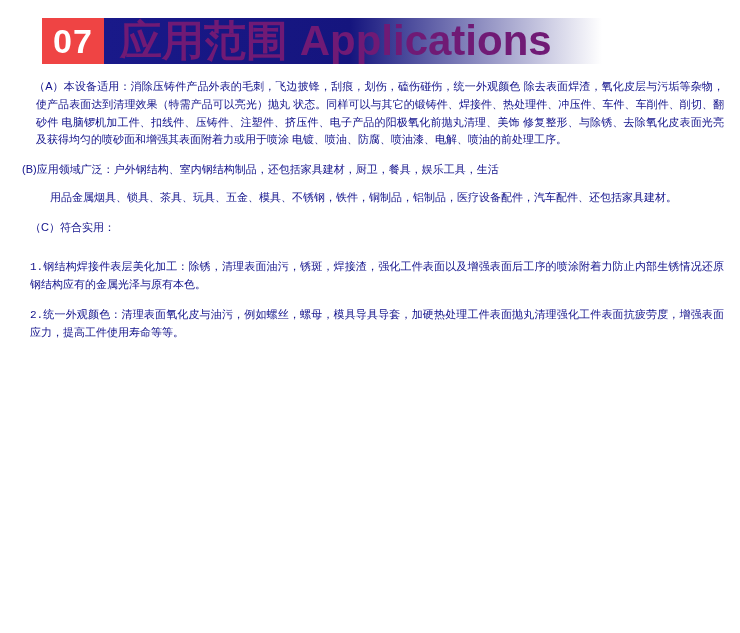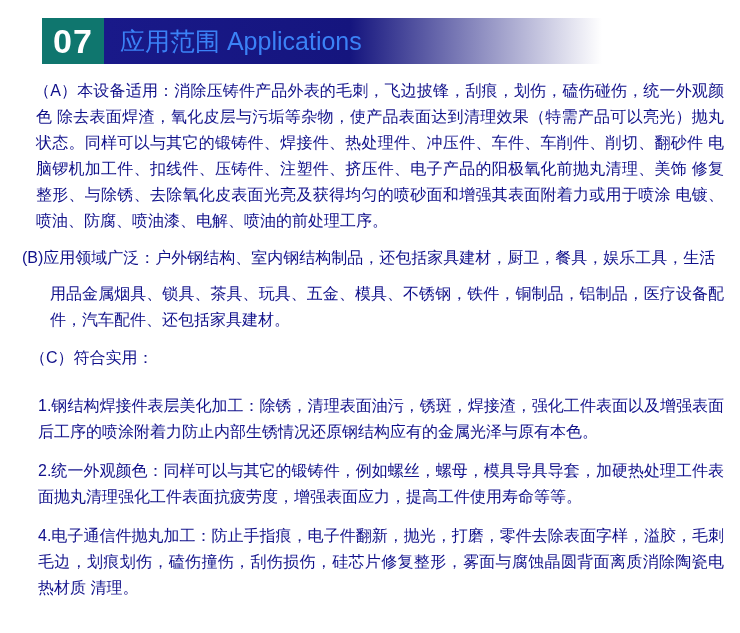--- a/index.html
+++ b/index.html
@@ -35,47 +35,47 @@
     left: 42px;
     top: 8px;
     width: 560px;
     height: 46px;
     background: linear-gradient(to right, #1a1a8c 0%, #15157e 55%, #ffffff 100%);
     z-index: 0;
   }
   .header-number-box {
     position: relative;
     z-index: 2;
-    background: #0f766e;
+    background: #ef4444;
     color: #ffffff;
     font-size: 34px;
     font-weight: bold;
     line-height: 46px;
     height: 46px;
     width: 62px;
     text-align: center;
     font-family: "Liberation Sans", sans-serif;
     letter-spacing: 1px;
   }
   .header-title {
     position: relative;
     z-index: 2;
-    color: #3b82f6;
-    font-size: 25px;
-    font-weight: normal;
+    color: #701a75;
+    font-size: 42px;
+    font-weight: bold;
     margin-left: 16px;
     line-height: 46px;
     white-space: nowrap;
     font-family: "Liberation Sans", sans-serif;
   }
 
   
   .content {
     padding: 6px 16px 0 22px;
-    font-size: 16px;
+    font-size: 11px;
     line-height: 1.62;
     color: #10108a;
   }
   .para {
     margin: 0 0 12px 0;
     text-align: justify;
   }
   .para.tight {
     margin-bottom: 10px;
   }
@@ -85,23 +85,24 @@
   }
   .para-b-line2 {
     padding-left: 28px;
     margin-top: 2px;
   }
   .para-c {
     padding-left: 8px;
     margin-bottom: 22px;
   }
   .num-item {
-    margin: 0 0 13px 8px;
+    margin: 0 0 13px 0;
     text-align: justify;
     padding-left: 8px;
+    font-family: Liberation Mono, monospace;
   }
 </style>
 </head>
 <body>
 
 <div class="page">
 
   <div class="header">
     <div class="header-band"></div>
     <div class="header-number-box">07</div>
@@ -122,22 +123,19 @@
     <p class="para tight">(B)应用领域广泛：户外钢结构、室内钢结构制品，还包括家具建材，厨卫，餐具，娱乐工具，生活</p>
     <p class="para para-b-line2">用品金属烟具、锁具、茶具、玩具、五金、模具、不锈钢，铁件，铜制品，铝制品，医疗设备配件，汽车配件、还包括家具建材。</p>
 
     <p class="para para-c">（C）符合实用：</p>
 
     <p class="num-item">
       <span>1.</span><span>钢结构焊接件表层美化加工：</span><span>除锈，清理表面油污，锈斑，焊接渣，强化工件表面以及增强表面后工序的喷涂附着力防止内部生锈情况还原钢结构应有的金属光泽与原有本色。</span>
     </p>
 
     <p class="num-item">
-      <span>2.</span><span>统一外观颜色：</span><span>同样可以与其它的锻铸件，例如螺丝，螺母，模具导具导套，加硬热处理工件表面抛丸清理强化工件表面抗疲劳度，增强表面应力，提高工件使用寿命等等。</span>
+      <span>2.</span><span>统一外观颜色：</span><span>清理表面氧化皮与油污，例如螺丝，螺母，模具导具导套，加硬热处理工件表面抛丸清理强化工件表面抗疲劳度，增强表面应力，提高工件使用寿命等等。</span>
     </p>
 
 
-    <p class="num-item">
-      <span>4.</span><span>电子通信件抛丸加工：</span><span>防止手指痕，电子件翻新，抛光，打磨，零件去除表面字样，溢胶，毛刺毛边，划痕划伤，磕伤撞伤，刮伤损伤，硅芯片修复整形，雾面与腐蚀晶圆背面离质消除陶瓷电热材质  清理。</span>
-    </p>
 
   </div>
 </div>
 
 </body></html>

